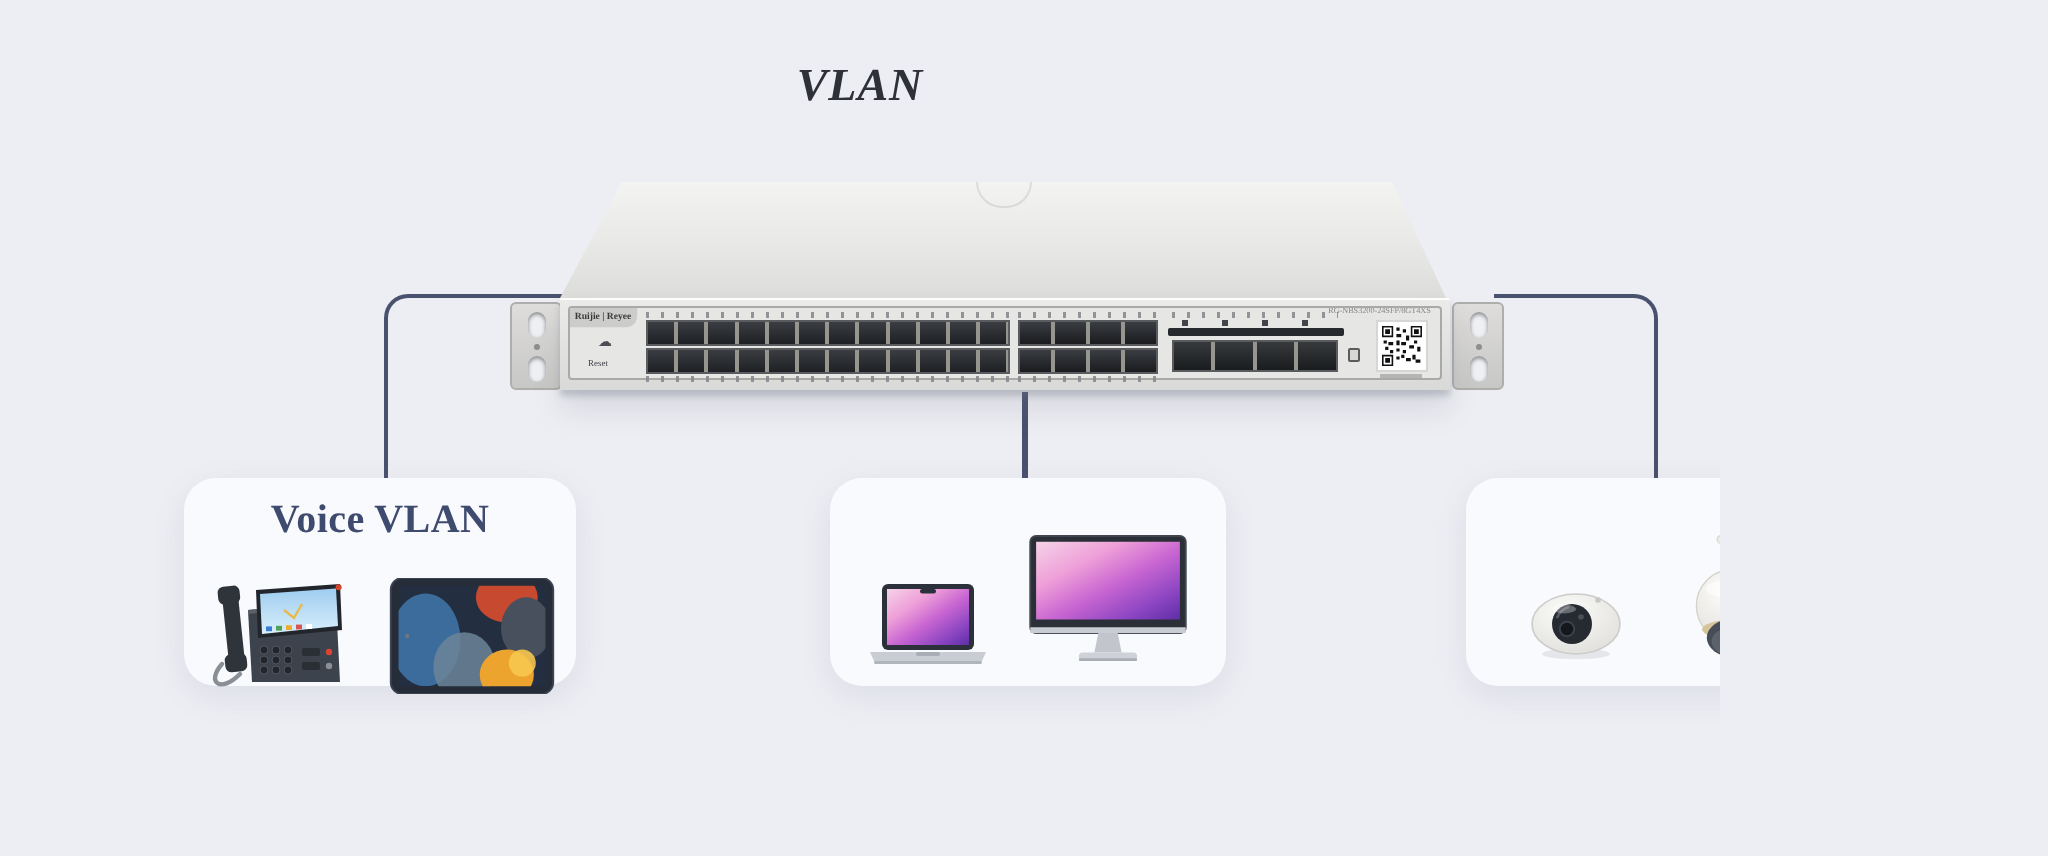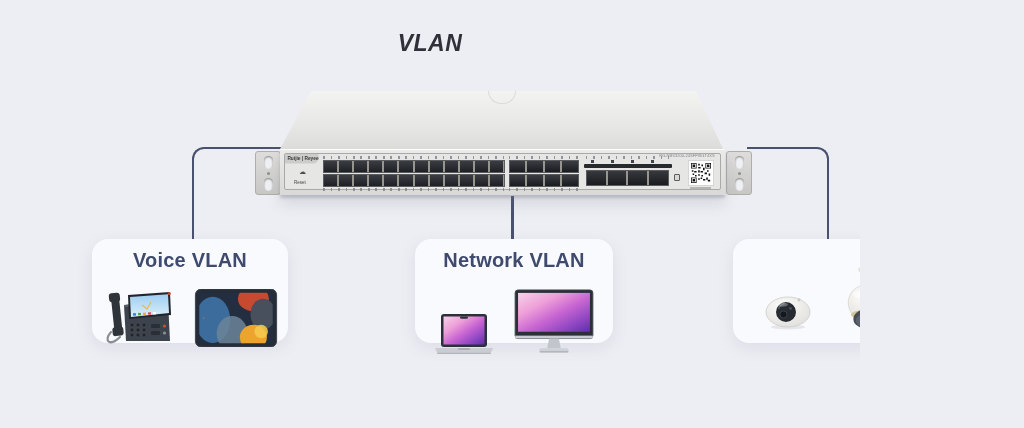--- a/index.html
+++ b/index.html
@@ -1,19 +1,19 @@
 <!DOCTYPE html>
 <html><head>
 <meta charset="utf-8">
 <style>
   * { margin:0; padding:0; box-sizing:border-box; }
   html,body { background:#edeef3; }
   .stage {
     position:relative; width:860px; height:428px; overflow:hidden;
-    background:#edeef3; font-family:Liberation Sans, sans-serif;
+    background:#edeef3; font-family:Liberation Serif, serif;
   }
   
   .title {
     position:absolute; top:30px; left:0; right:0; text-align:center;
     font-size:23px; font-weight:800; font-style:italic; letter-spacing:.5px;
     color:#2e3137;
   }
   
   .cline { position:absolute; z-index:1; }
   .line-left  { left:192px; top:147px; width:89px; height:93px;
@@ -234,21 +234,20 @@
           <ellipse cx="70" cy="26" rx="13" ry="16" fill="#47505c"></ellipse>
           <ellipse cx="60" cy="50" rx="14" ry="13" fill="#eda42f"></ellipse>
           <ellipse cx="68" cy="44" rx="7" ry="7" fill="#f6c74f" opacity=".9"></ellipse>
         </g>
         <circle cx="8.5" cy="30" r="1.1" fill="#707682"></circle>
       </svg>
     </div>
   </div>
 
   <div class="card card-net">
-    <div class="card-title">Network VLAN</div>
     <div class="card-devs">
       <svg class="dev" width="64" height="44" viewBox="0 0 64 44">
         <defs>
           <linearGradient id="mont1" x1="0" y1="0" x2="1" y2="1">
             <stop offset="0" stop-color="#f5d3e8"></stop>
               <stop offset=".3" stop-color="#ee9fd8"></stop>
             <stop offset=".55" stop-color="#c865d2"></stop>
               <stop offset=".8" stop-color="#8d46c2"></stop>
             <stop offset="1" stop-color="#5f2ea8"></stop>
           </linearGradient>

